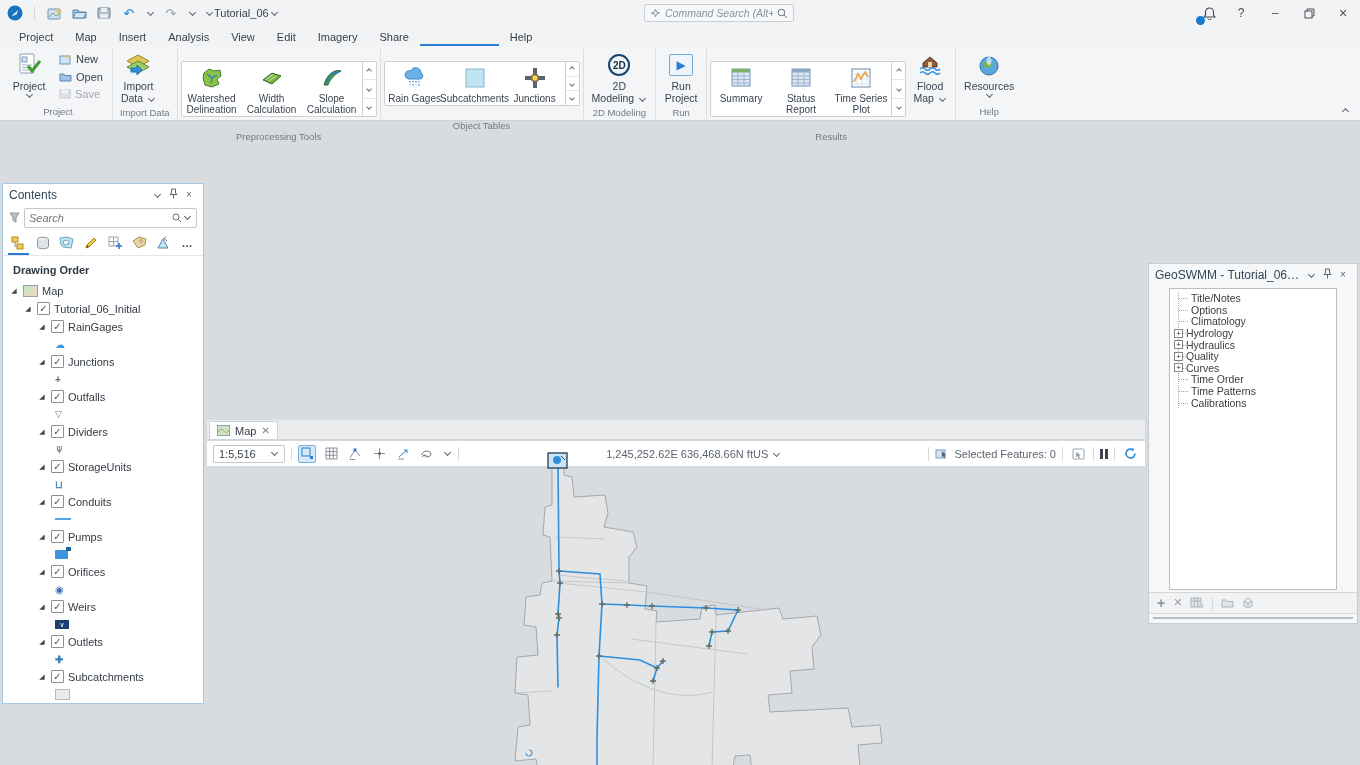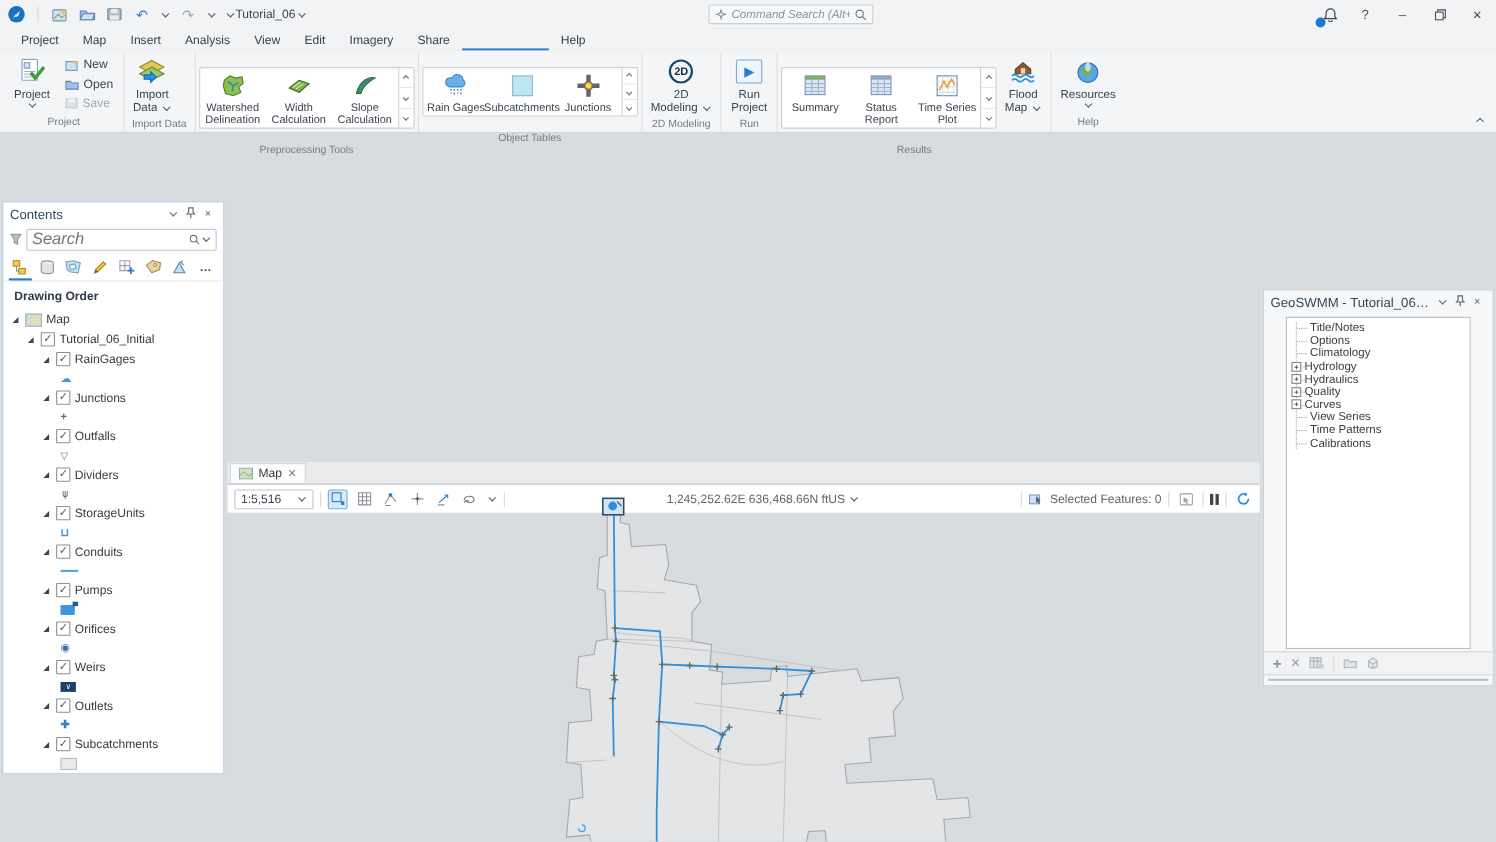--- a/index.html
+++ b/index.html
@@ -54,21 +54,21 @@
   
   .main { display:flex; height:644px; background:#d9dcdf; padding:2px 2px 2px 2px; gap:3px;align-items:center; }
 
   
   .contents { width:202px; background:#fff; border:1px solid #a9c9e8; display:flex; flex-direction:column; }
   .panelhead { height:22px; display:flex; align-items:center; padding:0 6px; }
   .panelhead .ptitle { flex:1; font-size:12px; color:#33475b; white-space:nowrap; overflow:hidden; text-overflow:ellipsis; }
   .phbtn { width:16px; text-align:center; color:#5a6470; cursor:pointer; font-size:10px; }
   .searchrow { display:flex; align-items:center; padding:2px 6px 3px; gap:4px; }
   .searchbox { flex:1; height:20px; border:1px solid #c3c8cd; border-radius:2px; background:#fff; display:flex; align-items:center; padding:0 4px; }
-  .searchbox input { border:none; outline:none; flex:1; width:90px; font-family:"Liberation Sans",sans-serif; font-size:15px; font-style:italic; color:#8a929b; }
+  .searchbox input { border:none; outline:none; flex:1; width:90px; font-family:"Liberation Sans",sans-serif; font-size:11px; font-style:italic; color:#8a929b; }
   .iconrow { display:flex; align-items:center; padding:4px 8px 0; gap:9px; border-bottom:1px solid #e4e7ea; }
   .cicon { width:18px; height:20px; display:flex; align-items:center; justify-content:center; cursor:pointer; position:relative; padding-bottom:4px; }
   .cicon.active::after { content:""; position:absolute; left:-3px; right:-3px; bottom:0; height:2px; background:#2b7cd3; }
   .sectiontitle { font-weight:bold; color:#2f3944; padding:8px 10px 4px; }
   .tree { flex:1; overflow:hidden; padding-top:2px; }
   .trow { height:18px; display:flex; align-items:center; gap:4px; }
   .exp { width:10px; text-align:center; color:#444; font-size:7px; cursor:pointer; }
   .cbx { width:13px; height:13px; border:1px solid #8a9097; background:#fff; border-radius:1px; font-size:10px; line-height:11px; text-align:center; color:#4a5560; cursor:pointer; }
   .mapthumb { width:15px; height:12px; border:1px solid #8fa3b5; background:linear-gradient(135deg,#cfe3c2 55%,#e8dcc0 55%); }
   .lname { color:#333b44; cursor:pointer; white-space:nowrap; }
@@ -812,21 +812,21 @@
           </li>
           <li>
             <span class="plusbox">+</span>
             <span>Quality</span>
           </li>
           <li>
             <span class="plusbox">+</span>
             <span>Curves</span>
           </li>
           <li>
-            <span>View Series</span>
+            <span>Time Order</span>
           </li>
           <li>
             <span>Time Patterns</span>
           </li>
           <li>
             <span>Calibrations</span>
           </li>
         </ul>
     </div>
     <div class="gswtools">

